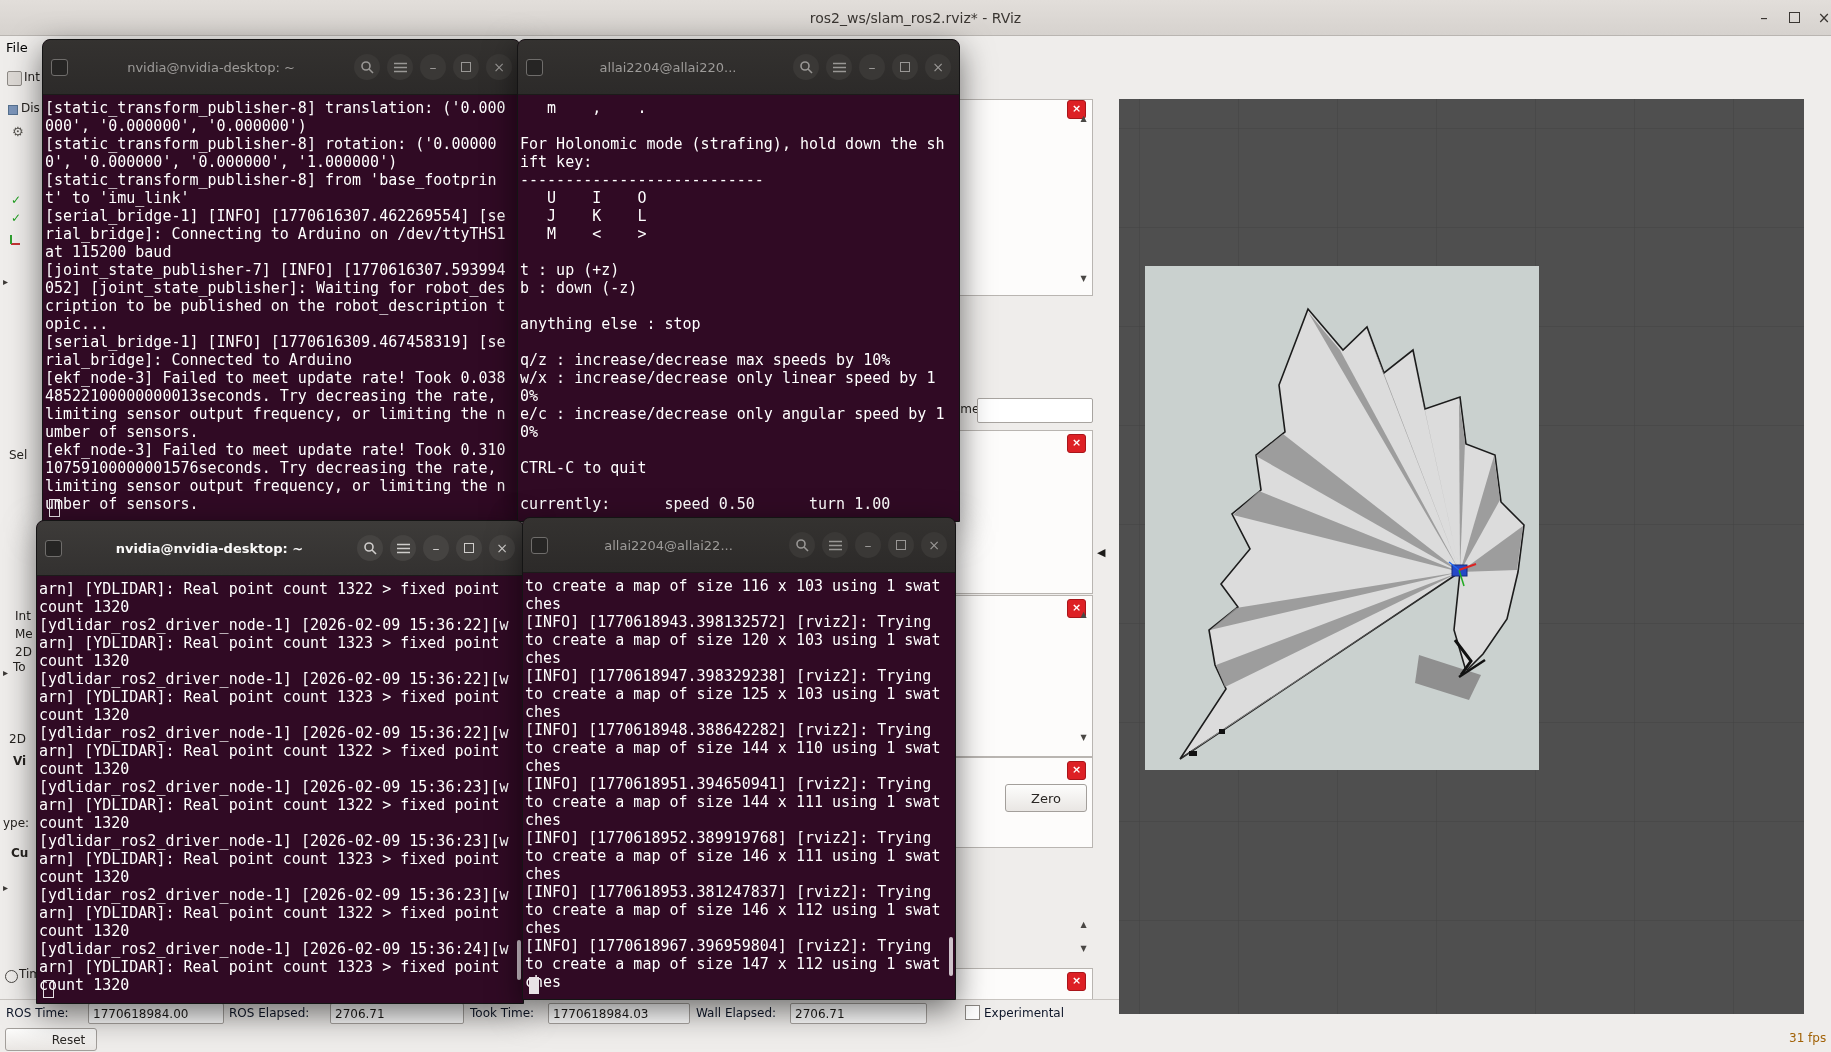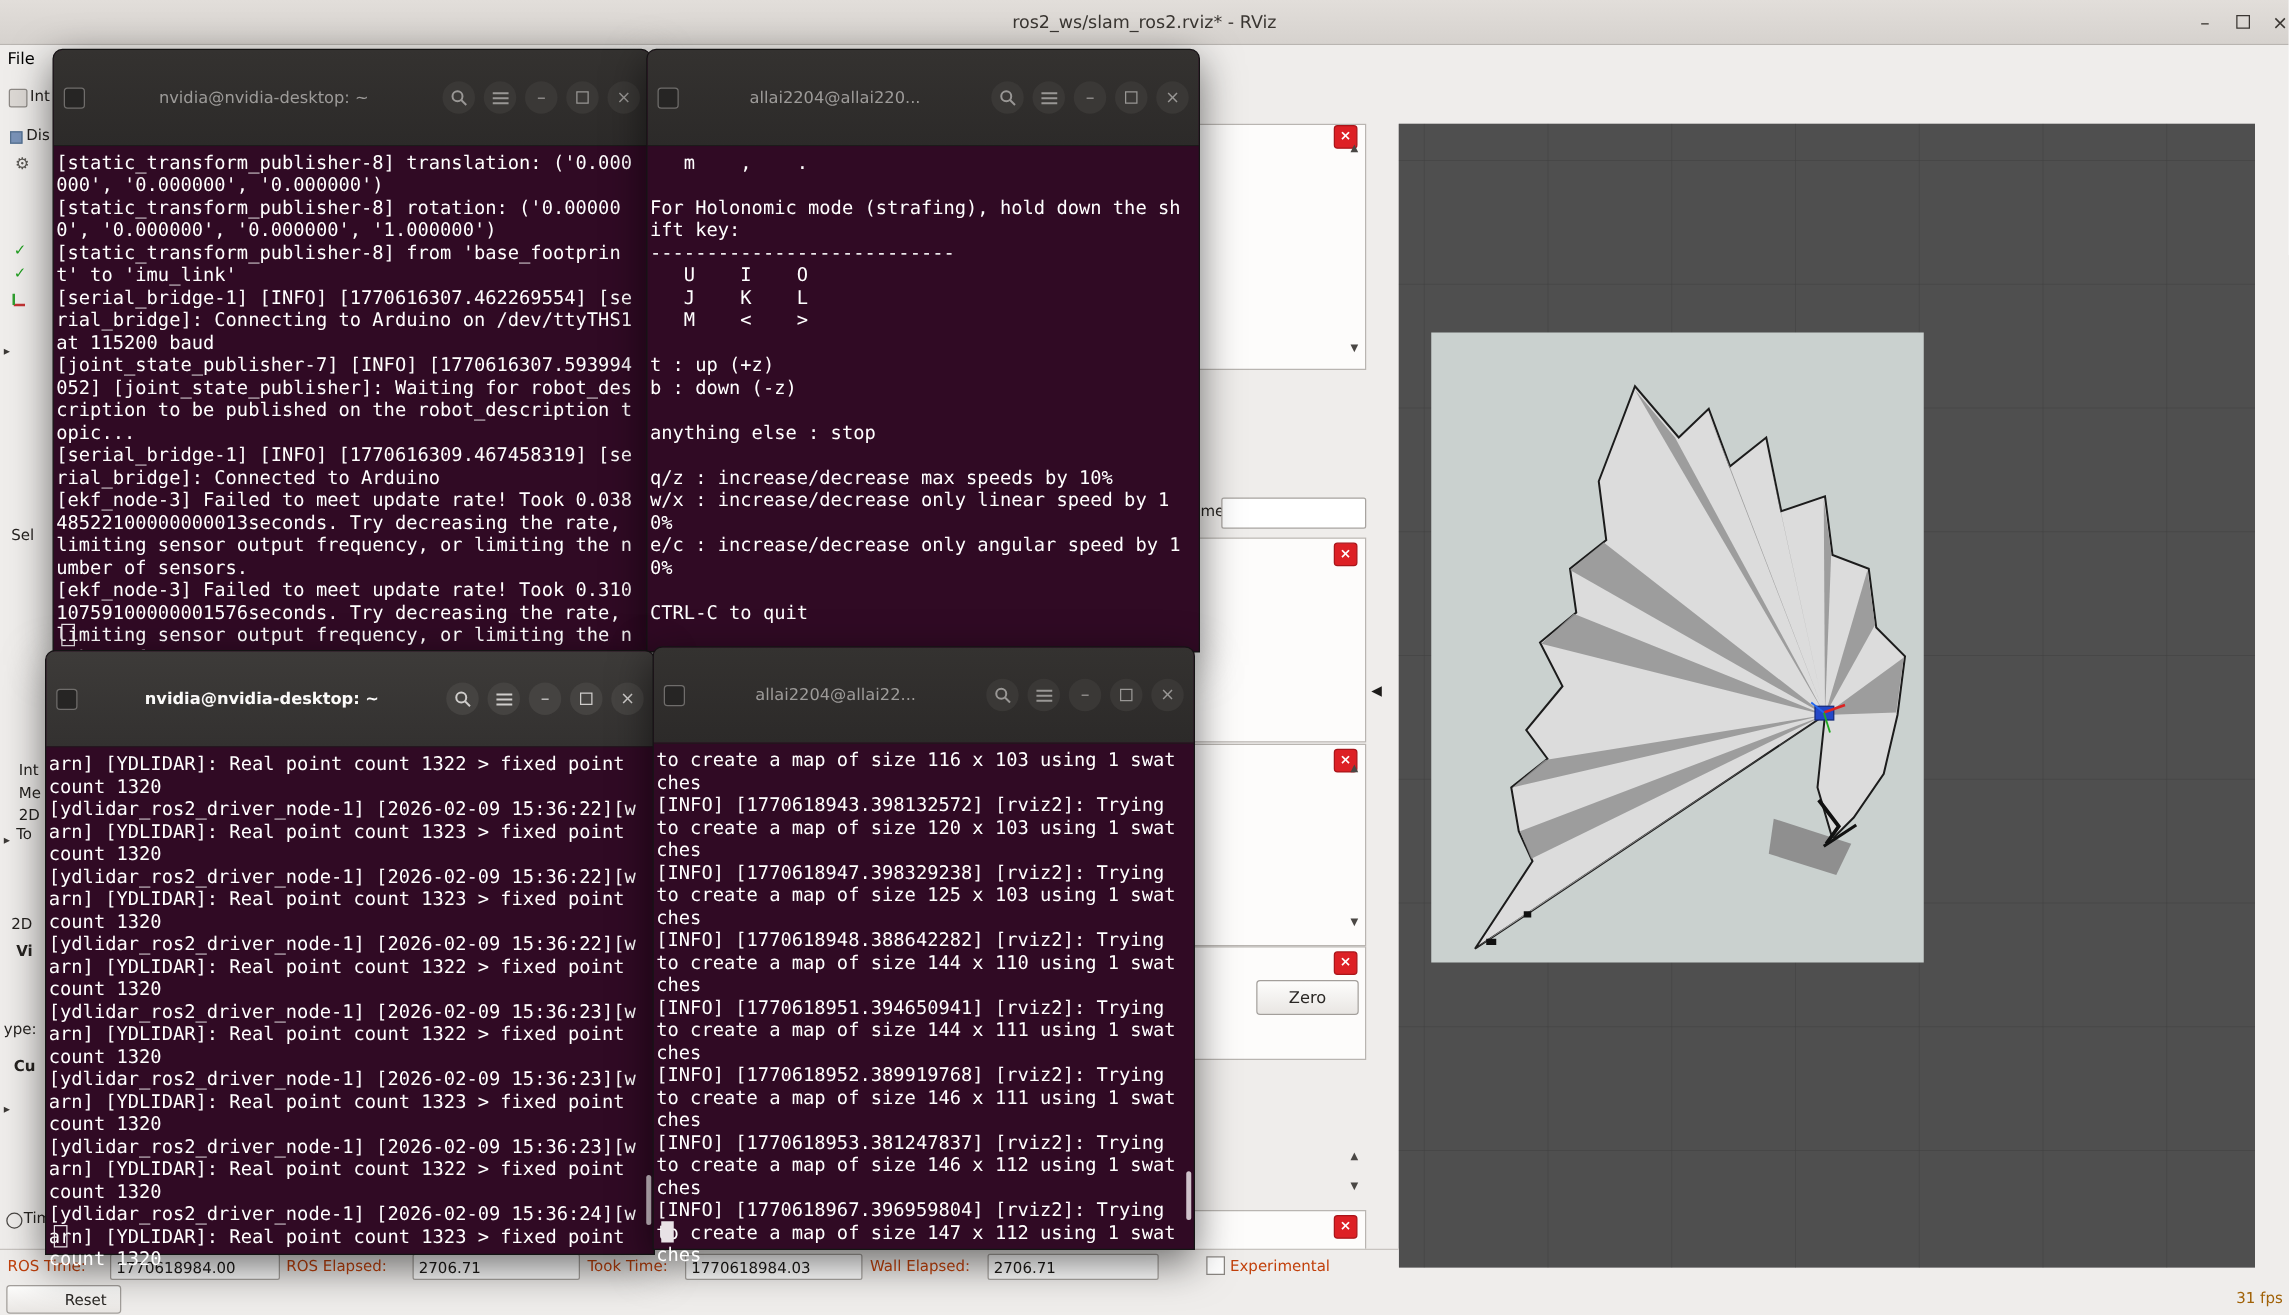--- a/index.html
+++ b/index.html
@@ -36,34 +36,34 @@
   .zero-btn{position:absolute;background:linear-gradient(#fdfdfc,#e9e6e3);border:1px solid #a39f9b;
     border-radius:3px;font-size:13px;color:#2a2724;display:flex;align-items:center;justify-content:center;}
   .collapse{position:absolute;font-size:11px;color:#1d1b19;}
 
   
   .view3d{position:absolute;left:1119px;top:99px;width:685px;height:915px;background:#4f4f4f;}
 
   
   .timebar{position:absolute;left:0;top:999px;width:1119px;height:28px;background:#efedeb;
     border-top:1px solid #c8c4c0;}
-  .tlabel{position:absolute;font-size:12px;color:#c2410c;top:6px;}
+  .tlabel{position:absolute;font-size:12px;color:#0f172a;top:6px;}
   .tinput{position:absolute;top:3px;height:17px;background:#fff;border:1px solid #a8a4a0;
     border-radius:2px;font-size:12px;color:#1d1b19;padding:1px 4px;font-family:"DejaVu Sans",sans-serif;}
   .chk{position:absolute;width:13px;height:13px;background:#fff;border:1px solid #8a8682;top:5px;}
   .reset-btn{position:absolute;left:5px;top:1028px;width:55px;height:21px;
     background:linear-gradient(#fdfdfc,#e9e6e3);border:1px solid #a39f9b;border-radius:3px;
     font-size:12px;color:#2a2724;display:flex;align-items:center;justify-content:center;padding-left:35px;}
   .fps{position:absolute;left:1789px;top:1031px;font-size:12px;color:#a16207;white-space:nowrap;}
 
   
   .terminal{position:absolute;background:#300a24;border:1px solid #141414;
     border-radius:8px 8px 0 0;box-shadow:0 10px 32px rgba(0,0,0,.55);}
   .t-header{height:40px;border-radius:7px 7px 0 0;display:flex;align-items:center;
-    padding:18px 8px;gap:7px;background:linear-gradient(#343230,#2c2a29);border-bottom:1px solid #1c1b1a;justify-content:center;}
+    padding:7px 8px;gap:7px;background:linear-gradient(#343230,#2c2a29);border-bottom:1px solid #1c1b1a;justify-content:center;}
   .terminal.focused .t-header{background:linear-gradient(#3d3b39,#333130);}
   .t-title{flex:1;text-align:center;font-size:13px;color:#9d9b99;white-space:nowrap;
     overflow:hidden;text-overflow:ellipsis;}
   .terminal.focused .t-title{color:#fbfaf9;font-weight:bold;}
   .t-appicon{width:15px;height:15px;border:1px solid #6f6d6b;background:#262524;border-radius:3px;flex:0 0 auto;}
   .tb{width:26px;height:26px;border-radius:50%;background:#454341;color:#cfcdcb;flex:0 0 auto;
     display:flex;align-items:center;justify-content:center;font-size:14px;}
   .terminal:not(.focused) .tb{background:#3a3836;color:#999795;}
   .tb .maxbox{width:8px;height:8px;border:1.5px solid currentColor;display:inline-block;}
   .t-body{position:relative;padding:4px 2px;}
@@ -97,21 +97,21 @@
   <span class="paneldot" style="left:8px;top:105px;"></span>
   <span class="frag" style="left:21px;top:101px;">Dis</span>
   <span class="gear" style="left:12px;top:124px;">⚙</span>
   <span class="tick" style="left:11px;top:193px;">✓</span>
   <span class="tick" style="left:11px;top:211px;">✓</span>
   <svg style="position:absolute;left:9px;top:233px;" width="13" height="13">
     <line x1="2" y1="11" x2="11" y2="11" stroke="#c23333" stroke-width="2"></line>
     <line x1="2" y1="11" x2="2" y2="2" stroke="#2f9e2f" stroke-width="2"></line>
   </svg>
   <span class="tri" style="left:3px;top:276px;">▸</span>
-  <span class="frag" style="left:9px;top:421px;">Sel</span>
+  <span class="frag" style="left:9px;top:448px;">Sel</span>
   <span class="frag" style="left:13px;top:624px;margin-top:36px;">To</span>
   <span class="frag" style="left:15px;top:609px;">Int</span>
   <span class="frag" style="left:15px;top:627px;">Me</span>
   <span class="frag" style="left:15px;top:645px;">2D</span>
   <span class="tri" style="left:3px;top:667px;">▸</span>
   <span class="frag" style="left:9px;top:732px;">2D</span>
   <span class="frag b" style="left:13px;top:754px;">Vi</span>
   <span class="frag" style="left:3px;top:816px;">ype:</span>
   <span class="frag b" style="left:11px;top:846px;">Cu</span>
   <span class="tri" style="left:3px;top:882px;">▸</span>

